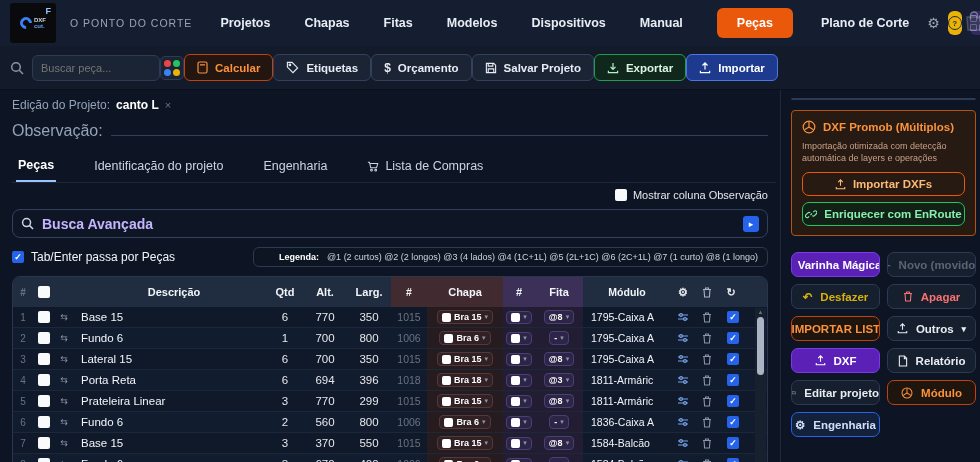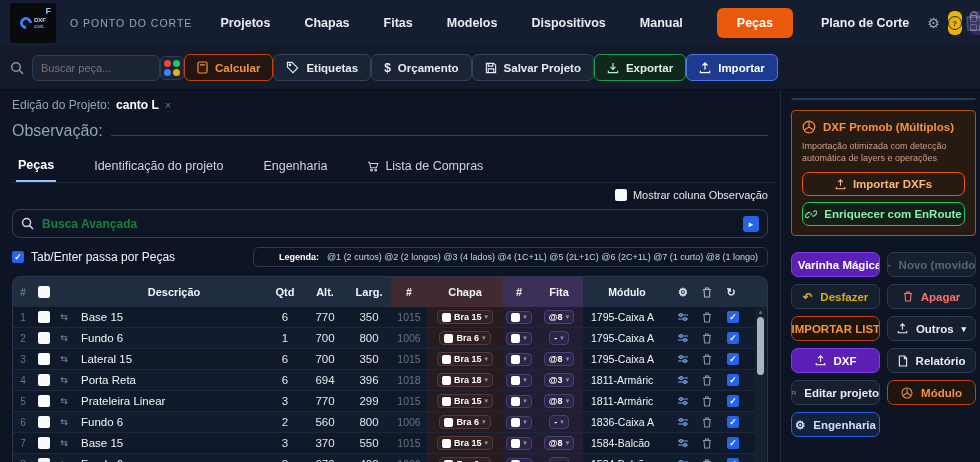--- a/index.html
+++ b/index.html
@@ -58,21 +58,21 @@
   .tab.has-icon .ticon { display:inline-flex; }
 
   .mostrar-row { display:flex; justify-content:flex-end; align-items:center; gap:6px; margin-top:6px; font-size:11px; color:#e5e7eb; padding-right:8px; }
 
   .cb { width:12px; height:12px; border-radius:2px; display:inline-flex; align-items:center; justify-content:center; flex:0 0 auto; cursor:pointer; }
   .cb.white { background:#f8fafc; }
   .cb.blue { background:#2563eb; color:#fff; font-size:9px; font-weight:bold; }
 
   
   .busca { margin-top:8px; margin-right:8px; height:29px; background:#0e1626; border:1px solid #32405c; border-radius:8px; display:flex; align-items:center; padding:0 8px; gap:8px; }
-  .busca-label { font-size:12px; font-weight:bold; color:#15803d; flex:1; }
+  .busca-label { font-size:14px; font-weight:bold; color:#c4b5fd; flex:1; }
   .busca-go { width:16px; height:16px; background:#2563eb; border-radius:3px; color:#fff; font-size:9px; display:flex; align-items:center; justify-content:center; cursor:pointer; }
 
   
   .tabenter-row { display:flex; align-items:center; margin-top:9px; margin-right:8px; }
   .tabenter { display:flex; align-items:center; gap:7px; font-size:12px; color:#f1f5f9; }
   .legend { margin-left:auto; border:1px solid #2c3a52; background:#0d1523; border-radius:6px; padding:4px 9px; font-size:9px; color:#cbd5e1; display:flex; gap:8px; white-space:nowrap; }
   .legend b { color:#fff; font-size:9px;padding-left:16px; }
 
   
   .table-wrap { margin-top:9px; margin-right:8px; border:1px solid #2a3650; border-radius:8px; overflow:hidden; position:relative; height:206px; background:#0f1726; }

